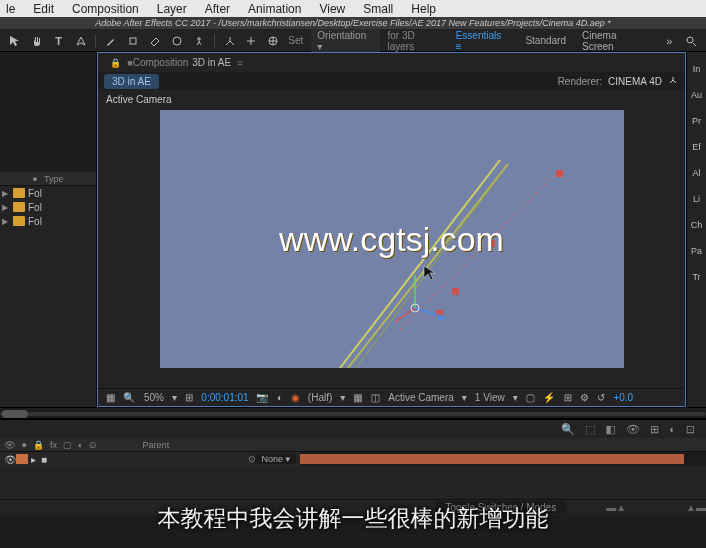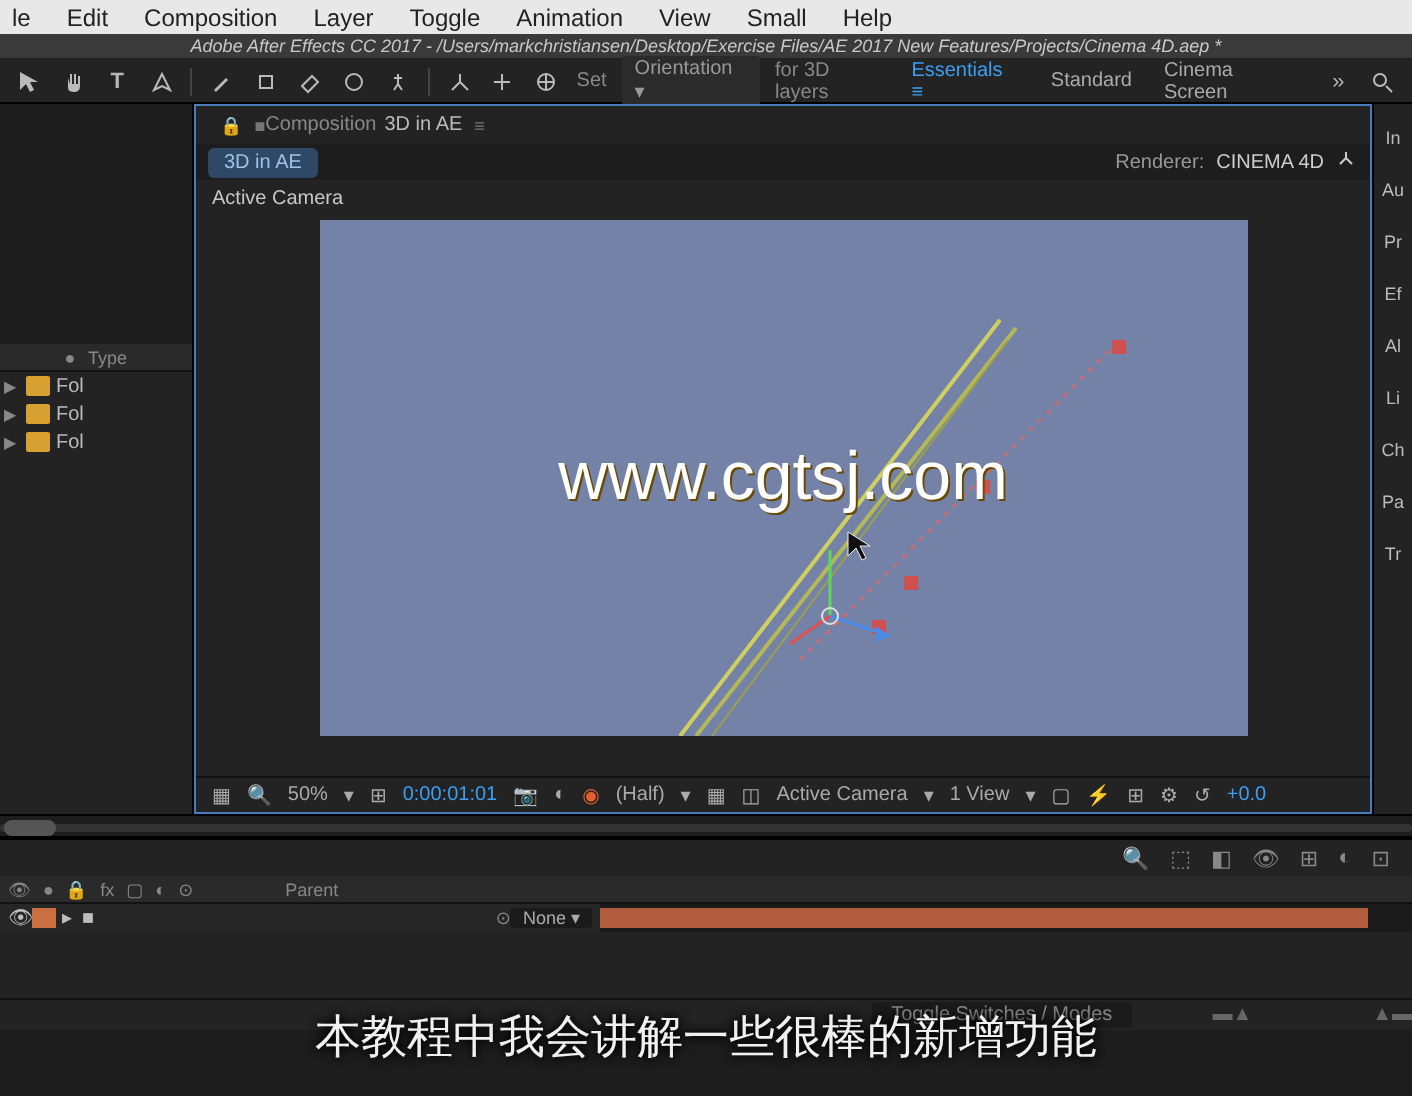--- a/index.html
+++ b/index.html
@@ -69,21 +69,21 @@
   svg { overflow: visible; }
 </style>
 </head>
 <body>
 
 <div class="menubar">
   <span>le</span>
   <span>Edit</span>
   <span>Composition</span>
   <span>Layer</span>
-  <span>Toggle</span>
+  <span>After</span>
   <span>Animation</span>
   <span>View</span>
   <span>Small</span>
   <span>Help</span>
 </div>
 
 <div class="titlebar">
   <span>Adobe After Effects CC 2017 - /Users/markchristiansen/Desktop/Exercise Files/AE 2017 New Features/Projects/Cinema 4D.aep *</span>
 </div>
 

